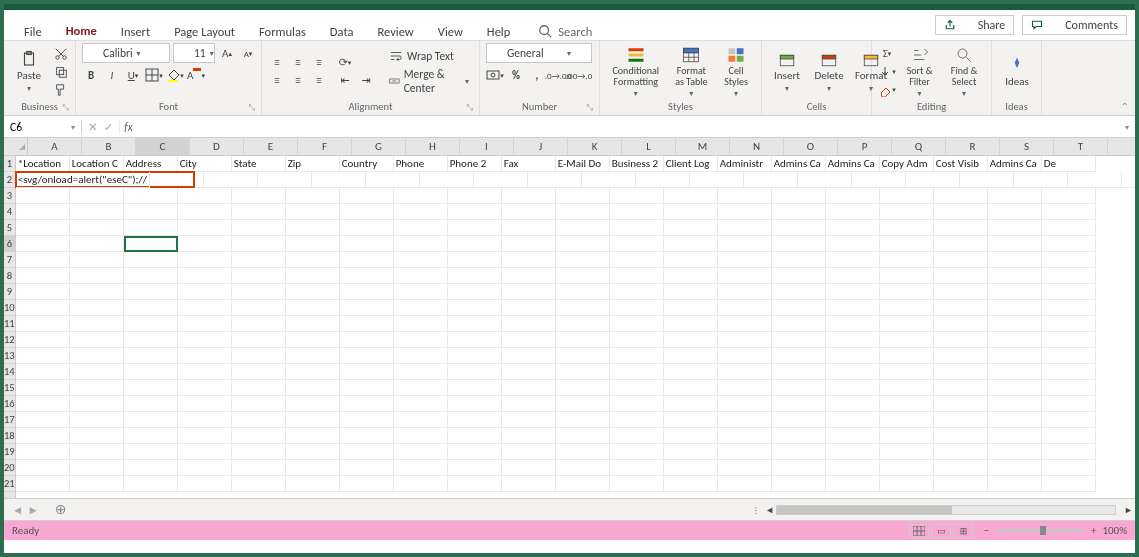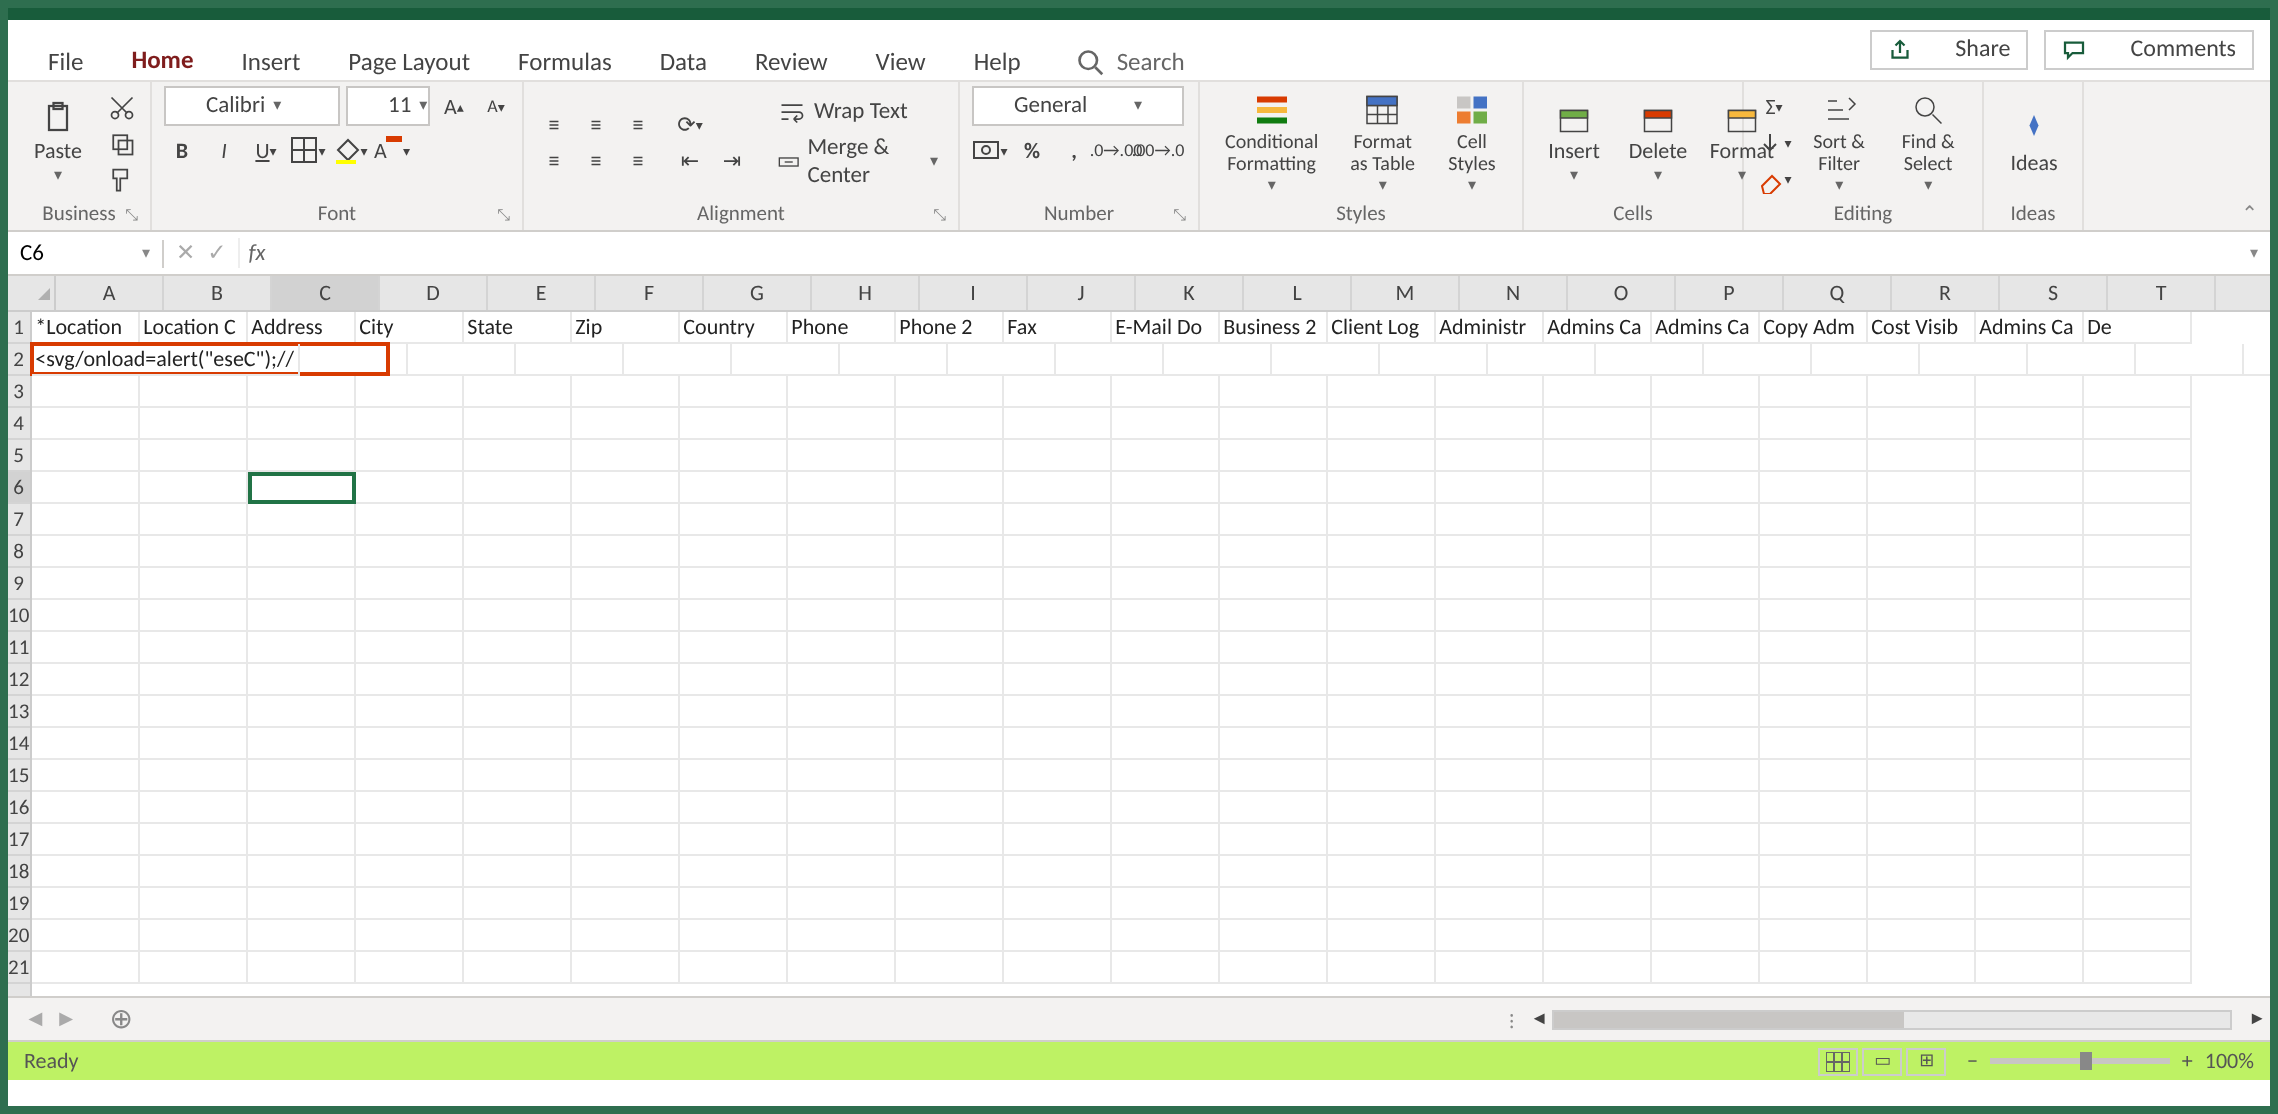--- a/index.html
+++ b/index.html
@@ -61,21 +61,21 @@
 
   .sheet-tabs { display: flex; align-items: center; height: 22px; background: #f3f2f1; border-top: 1px solid #d0cecb; font-size: 11.5px; color: #444; }
   .sheet-nav { display: flex; gap: 4px; padding: 0 8px; color: #aaa; }
   .sheet-tab { padding: 2px 10px; background: #fff; border: 1px solid #ccc; border-bottom: none; color: #185c3b; font-weight: 600; }
   .add-sheet { padding: 0 8px; color: #888; font-size: 14px; }
   .sheet-spacer { flex: 1; }
   .hscroll { width: 340px; height: 10px; background: #e8e8e8; margin-right: 6px; position: relative; border: 1px solid #ccc; }
   .hscroll .thumb { position: absolute; left: 0; top: 0; width: 175px; height: 100%; background: #c8c6c4; }
   .grip { font-size: 10px; color: #888; padding: 0 6px; }
 
-  .status-bar { display: flex; align-items: center; height: 20px; background: #bef264; border-top: 1px solid #d0cecb; font-size: 11px; color: #555; padding: 0 8px; justify-content: space-between; }
+  .status-bar { display: flex; align-items: center; height: 20px; background: #f9a8d4; border-top: 1px solid #d0cecb; font-size: 11px; color: #555; padding: 0 8px; justify-content: space-between; }
   .view-icons { display: flex; gap: 2px; align-items: center; }
   .view-icons .vicon { width: 20px; height: 14px; border: 1px solid #ccc; display: flex; align-items: center; justify-content: center; font-size: 9px; }
   .zoom { display: flex; align-items: center; gap: 6px; }
   .zoom .slider { width: 90px; height: 3px; background: #c8c6c4; position: relative; }
   .zoom .slider .knob { position: absolute; left: 50%; top: -3px; width: 6px; height: 9px; background: #888; }
 </style>
 </head>
 <body>
 
 <div class="titlebar"></div>

